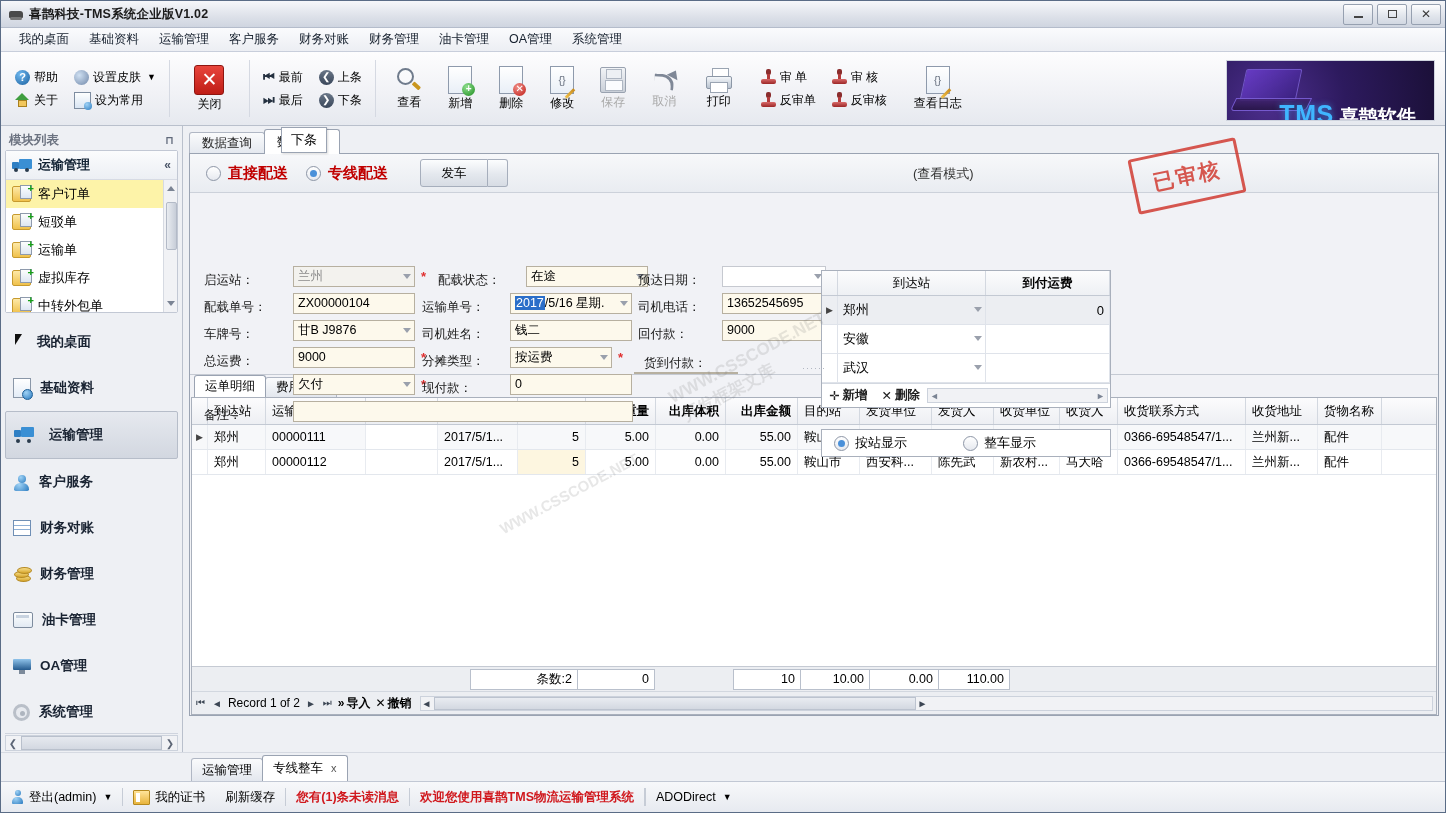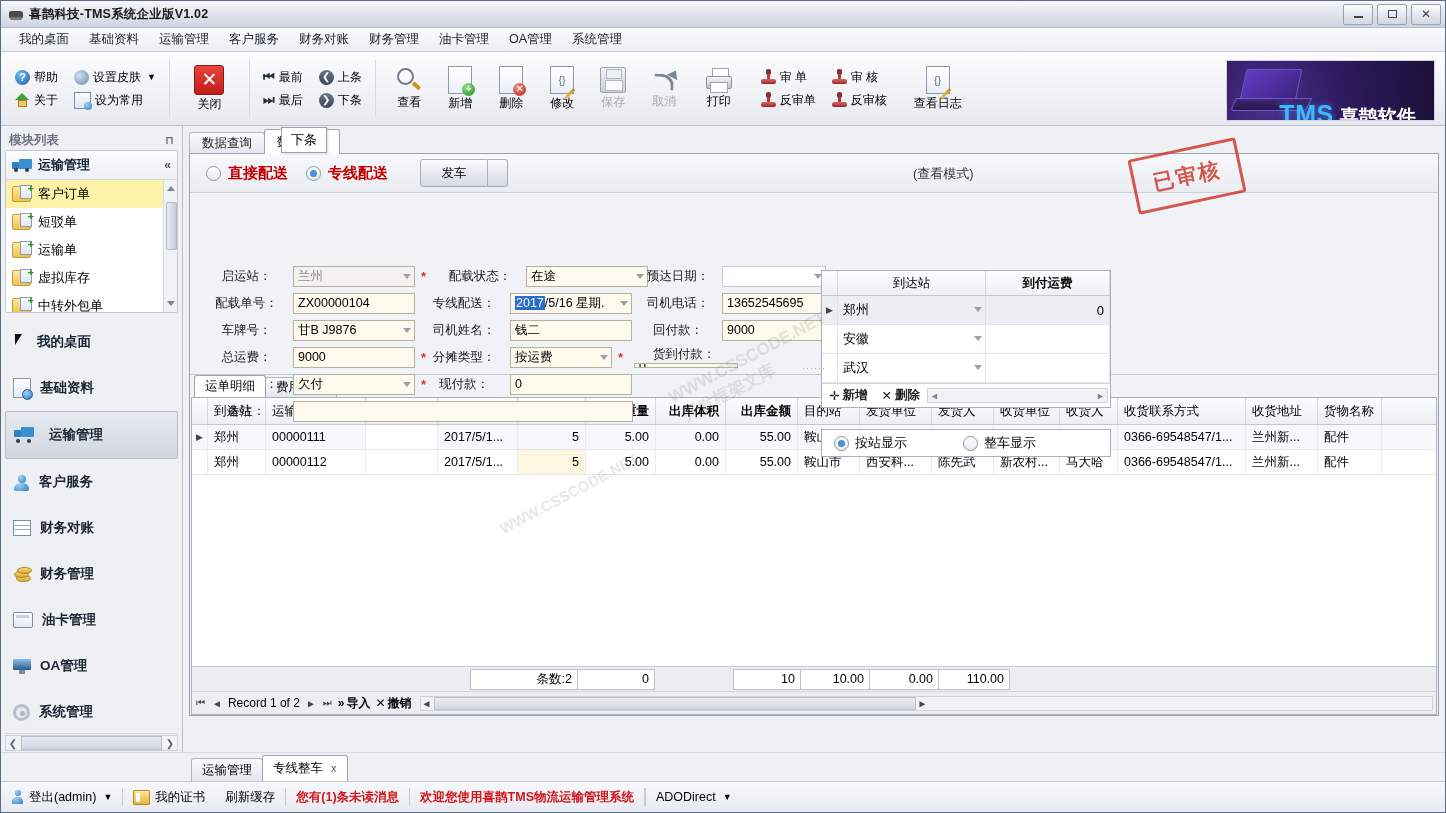--- a/index.html
+++ b/index.html
@@ -134,21 +134,21 @@
      border-top:5px solid #6d7embed;border-top-color:#6d7685;}
   .viewmode{position:absolute;left:723px;top:11px;font-size:13px;color:#333;}
   .stamp{position:absolute;right:196px;top:-6px;width:104px;height:50px;color:#d0352b;
      font-size:21px;font-weight:bold;letter-spacing:2px;
      border:3px solid #d0352b;border-radius:3px;
      display:flex;align-items:center;justify-content:center;
      transform:rotate(-12deg);opacity:.82;z-index:5;}
 
   .formarea{flex:1;position:relative;background:#f1f2f6;}
   .frow{position:absolute;display:flex;align-items:center;height:22px;}
-  .flabel{text-align:center;font-size:12.5px;color:#1a1a1a;padding-right:4px;}
+  .flabel{text-align:left;font-size:12.5px;color:#1a1a1a;padding-right:4px;margin-top:9px;}
   .finput{height:21px;border:1px solid #b7b0a0;background:#fff;font-size:12.5px;
      box-sizing:border-box;padding:0 4px;display:flex;align-items:center;overflow:hidden;white-space:nowrap;}
   .finput.cream{background:#fdf9ec;}
   .finput.readonly{background:#f3f2ee;color:#8b8b8b;}
   .finput.plain{border:1px solid #c6c9d0;background:#fff;}
   .combo{position:relative;text-align:right;}
   .combo .cb{position:absolute;right:3px;top:7px;width:0;height:0;
      border-left:4px solid transparent;border-right:4px solid transparent;border-top:5px solid #9aa0ac;}
   .req{color:#e03030;font-weight:bold;font-size:13px;margin-left:6px;}
   .sel-hl{background:#2a6ec9;color:#fff;padding:0 1px;}
@@ -691,21 +691,21 @@
             </span>
           </div>
 
           <div class="frow" style="left:14px;top:99px;">
             <span class="flabel" style="width:85px">配载单号：</span>
             <span class="finput cream" style="width:122px">
               <span>ZX00000104</span>
             </span>
           </div>
           <div class="frow" style="left:232px;top:99px;">
-            <span class="flabel" style="width:84px">专线配送：</span>
+            <span class="flabel" style="width:84px">运输单号：</span>
             <span class="finput cream combo" style="width:122px">
               <span class="sel-hl">2017</span>
                 <span>/5/16 星期.</span>
                 <span class="cb"></span>
             </span>
           </div>
           <div class="frow" style="left:448px;top:99px;">
             <span class="flabel" style="width:80px">司机电话：</span>
             <span class="finput cream" style="width:104px">
               <span>13652545695</span>

